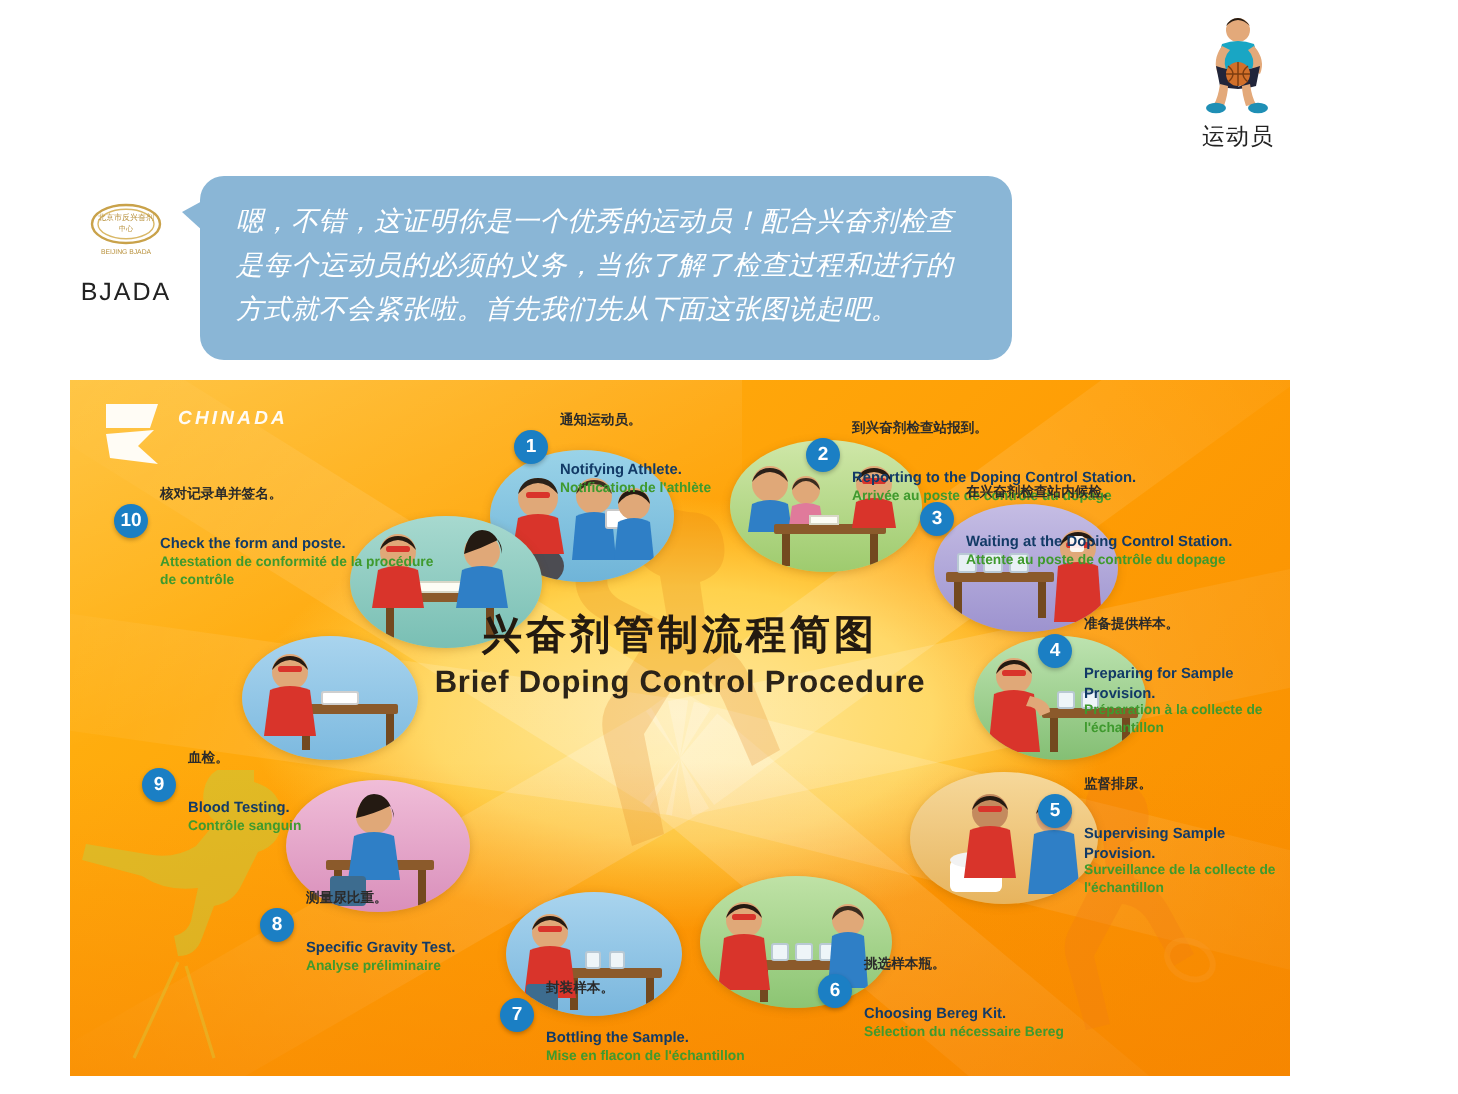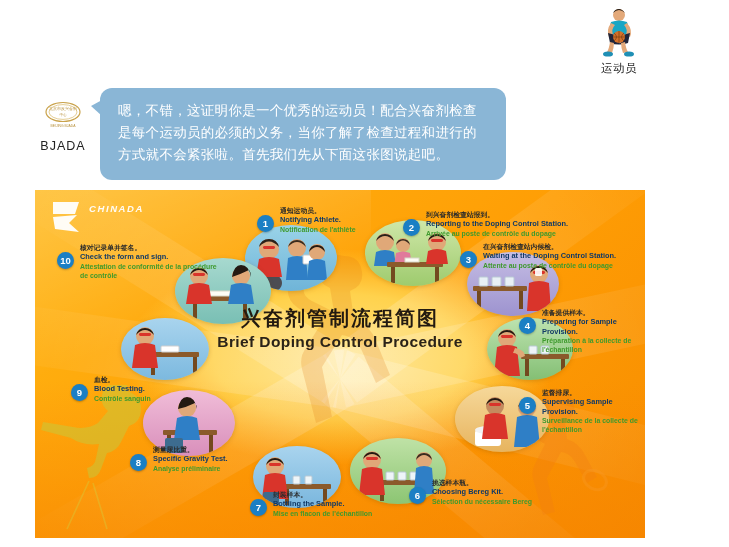--- a/index.html
+++ b/index.html
@@ -86,21 +86,21 @@
   .step .num {
     position: absolute; left: 0; top: 9px;
     width: 17px; height: 17px; border-radius: 50%;
     background: #1b7fc4; color: #fff;
     font-size: 9.5px; font-weight: bold;
     display: flex; align-items: center; justify-content: center;
     box-shadow: 0 1px 2px rgba(0,0,0,.25);
   }
   .step .txt { margin-left: 23px; }
   .step .zh { font-size: 6.8px; color: #2b2b2b; line-height: 9px; font-weight: bold; }
-  .step .en { font-size: 7.4px; color: #123a66; line-height: 9.5px; font-weight: bold; }
+  .step .en { font-size: 7.4px; color: #123a66; line-height: 9.5px; font-weight: bold; margin-top: 15px; }
   .step .fr { font-size: 6.9px; color: #3f9a2e; line-height: 9px; font-weight: bold; }
   .step.right-of-num .txt { margin-left: 23px; }
 
   
   .scene {
     position: absolute; border-radius: 50%;
     overflow: hidden;
     box-shadow: 0 1px 4px rgba(120,70,0,.25);
   }
 
@@ -149,21 +149,21 @@
     <svg class="bot-logo" viewBox="0 0 56 34">
       <ellipse cx="28" cy="12" rx="17" ry="9.5" fill="none" stroke="#c9a24a" stroke-width="1.2"></ellipse>
       <ellipse cx="28" cy="12" rx="14" ry="7.4" fill="none" stroke="#d9b867" stroke-width=".7"></ellipse>
       <text x="28" y="10" font-size="4" text-anchor="middle" fill="#b8913c" font-family="'Liberation Serif',serif">北京市反兴奋剂</text>
       <text x="28" y="15.5" font-size="3.6" text-anchor="middle" fill="#b8913c" font-family="'Liberation Serif',serif">中心</text>
       <text x="28" y="27" font-size="3.4" text-anchor="middle" fill="#b8913c" font-family="'Liberation Sans',sans-serif">BEIJING BJADA</text>
     </svg>
     <div class="bot-name">BJADA</div>
   </div>
 
-  <div class="msg-row row-bot" style="left:100px;">
+  <div class="msg-row row-bot" style="left:100px;font-style:italic;">
     <div class="bubble bot">
       <span class="tail-left"></span>
       <span>嗯，不错，这证明你是一个优秀的运动员！配合兴奋剂检查是每个运动员的必须的义务，当你了解了检查过程和进行的方式就不会紧张啦。首先我们先从下面这张图说起吧。</span>
     </div>
   </div>
 
   <div class="poster">
     <div class="corner-light"></div>
     <div class="sun-rays">
       <div class="beam" style="transform: rotate(-36deg);"></div>
@@ -522,19 +522,19 @@
         <div class="zh">血检。</div>
         <div class="en">Blood Testing.</div>
         <div class="fr">Contrôle sanguin</div>
       </div>
     </div>
 
     <div class="step right-of-num" style="left:22px; top:53px; width:160px;">
       <div class="num">10</div>
       <div class="txt">
         <div class="zh">核对记录单并签名。</div>
-        <div class="en">Check the form and sign.</div>
+        <div class="en">Check the form and poste.</div>
         <div class="fr">Attestation de conformité de la procédure de contrôle</div>
       </div>
     </div>
 
   </div>
 </div>
 
 </body></html>

